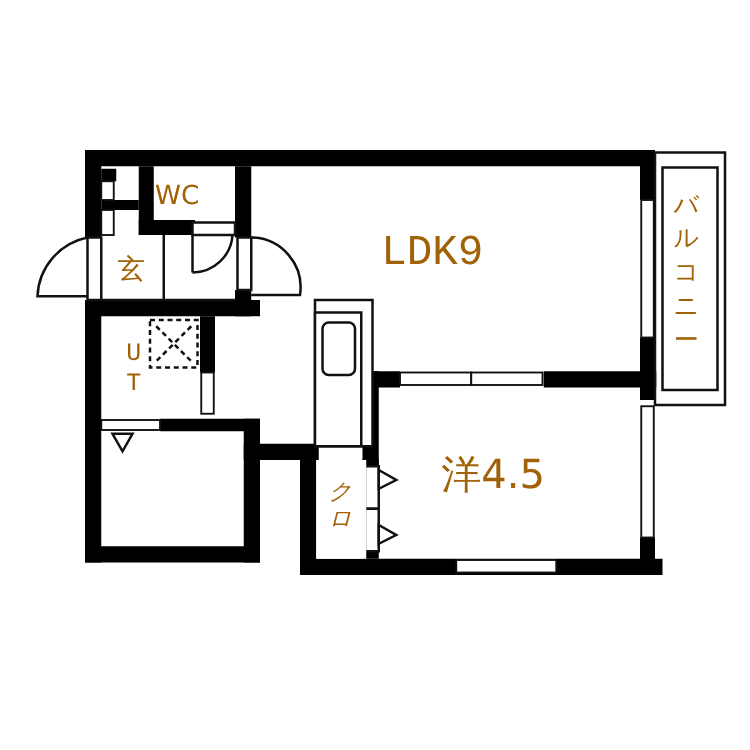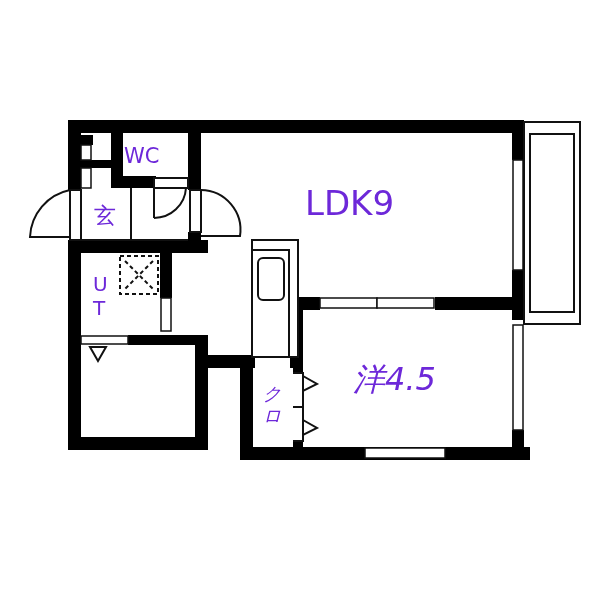--- a/index.html
+++ b/index.html
@@ -1,24 +1,24 @@
 <!DOCTYPE html>
 <html><head>
   <meta charset="utf-8">
   <style>
     html, body { margin: 0; padding: 0; background: #ffffff; }
     .canvas { position: relative; width: 600px; height: 600px; background: #fff; overflow: hidden; }
     svg { position: absolute; left: 0; top: 0; }
-    .label { position: absolute; color: #6d28d9; font-family: "DejaVu Sans", sans-serif; line-height: 1; white-space: nowrap; }
+    .label { position: absolute; color: #a16207; font-family: "DejaVu Sans", sans-serif; line-height: 1; white-space: nowrap; }
     .lbl-wc { left: 124px; top: 146px; font-size: 21px; }
     .lbl-genkan { left: 94px; top: 205px; font-size: 22px; }
-    .lbl-ut { left: 93px; top: 272px; font-size: 20px; width: 20px; text-align: left; white-space: normal; line-height: 24px; }
+    .lbl-ut { left: 93px; top: 272px; font-size: 20px; width: 20px; text-align: right; white-space: normal; line-height: 24px; font-family: Liberation Mono, monospace; }
     .lbl-bath { left: 102px; top: 375px; font-size: 28px; }
-    .lbl-ldk { left: 305px; top: 186px; font-size: 34px; }
-    .lbl-western { left: 353px; top: 363px; font-size: 32px; font-style: italic; }
+    .lbl-ldk { left: 305px; top: 186px; font-size: 34px; font-family: Liberation Mono, monospace; }
+    .lbl-western { left: 353px; top: 363px; font-size: 32px; }
     .lbl-closet { left: 263px; top: 383px; font-size: 18px; width: 20px; white-space: normal; line-height: 22px; font-style: italic; }
     .lbl-balcony { left: 538px; top: 150px; font-size: 20px; width: 22px; white-space: normal; line-height: 27px; text-align: center; }
   </style>
 </head>
 <body>
 
 <div class="canvas">
   <svg width="600" height="600" viewBox="0 0 600 600">
 
     <g fill="#000">
@@ -120,13 +120,14 @@
       <rect x="530" y="134" width="44" height="178"></rect>
     </g>
   </svg>
 
   <div class="label lbl-wc">WC</div>
   <div class="label lbl-genkan">玄</div>
   <div class="label lbl-ut">U T</div>
   <div class="label lbl-ldk">LDK9</div>
   <div class="label lbl-western">洋4.5</div>
   <div class="label lbl-closet">クロ</div>
+  <div class="label lbl-balcony">バルコニー</div>
 </div>
 
 </body></html>

